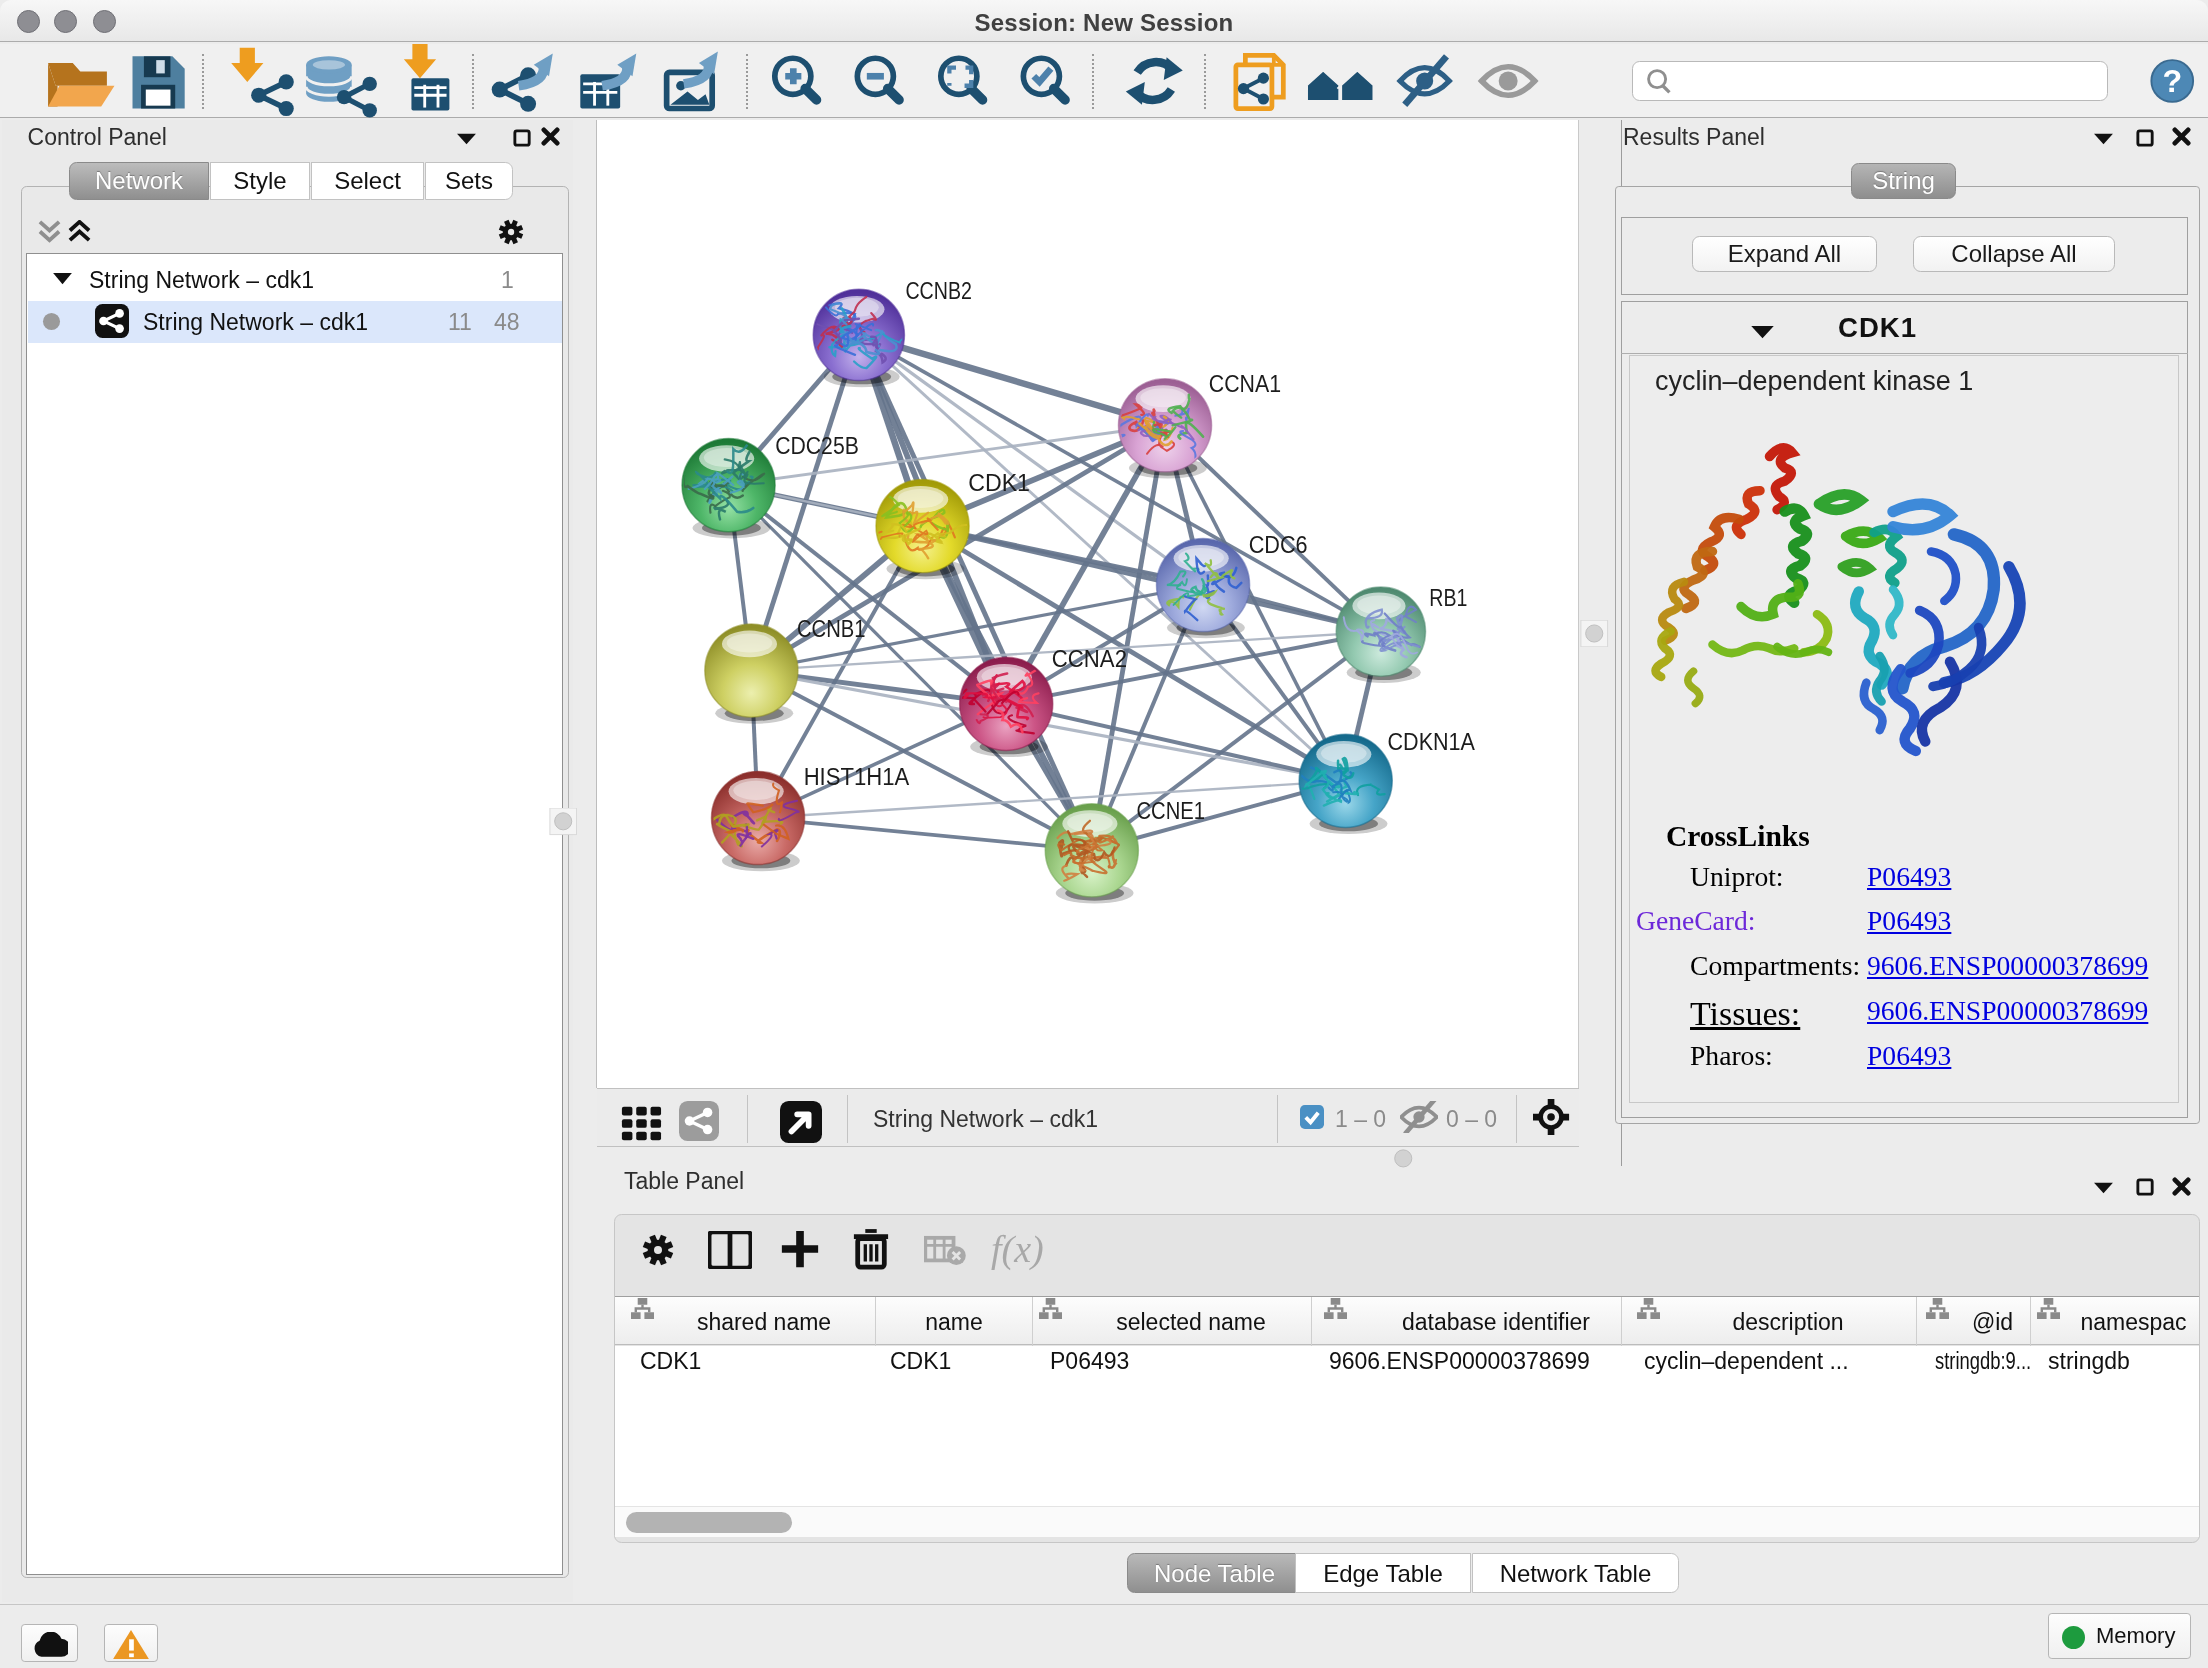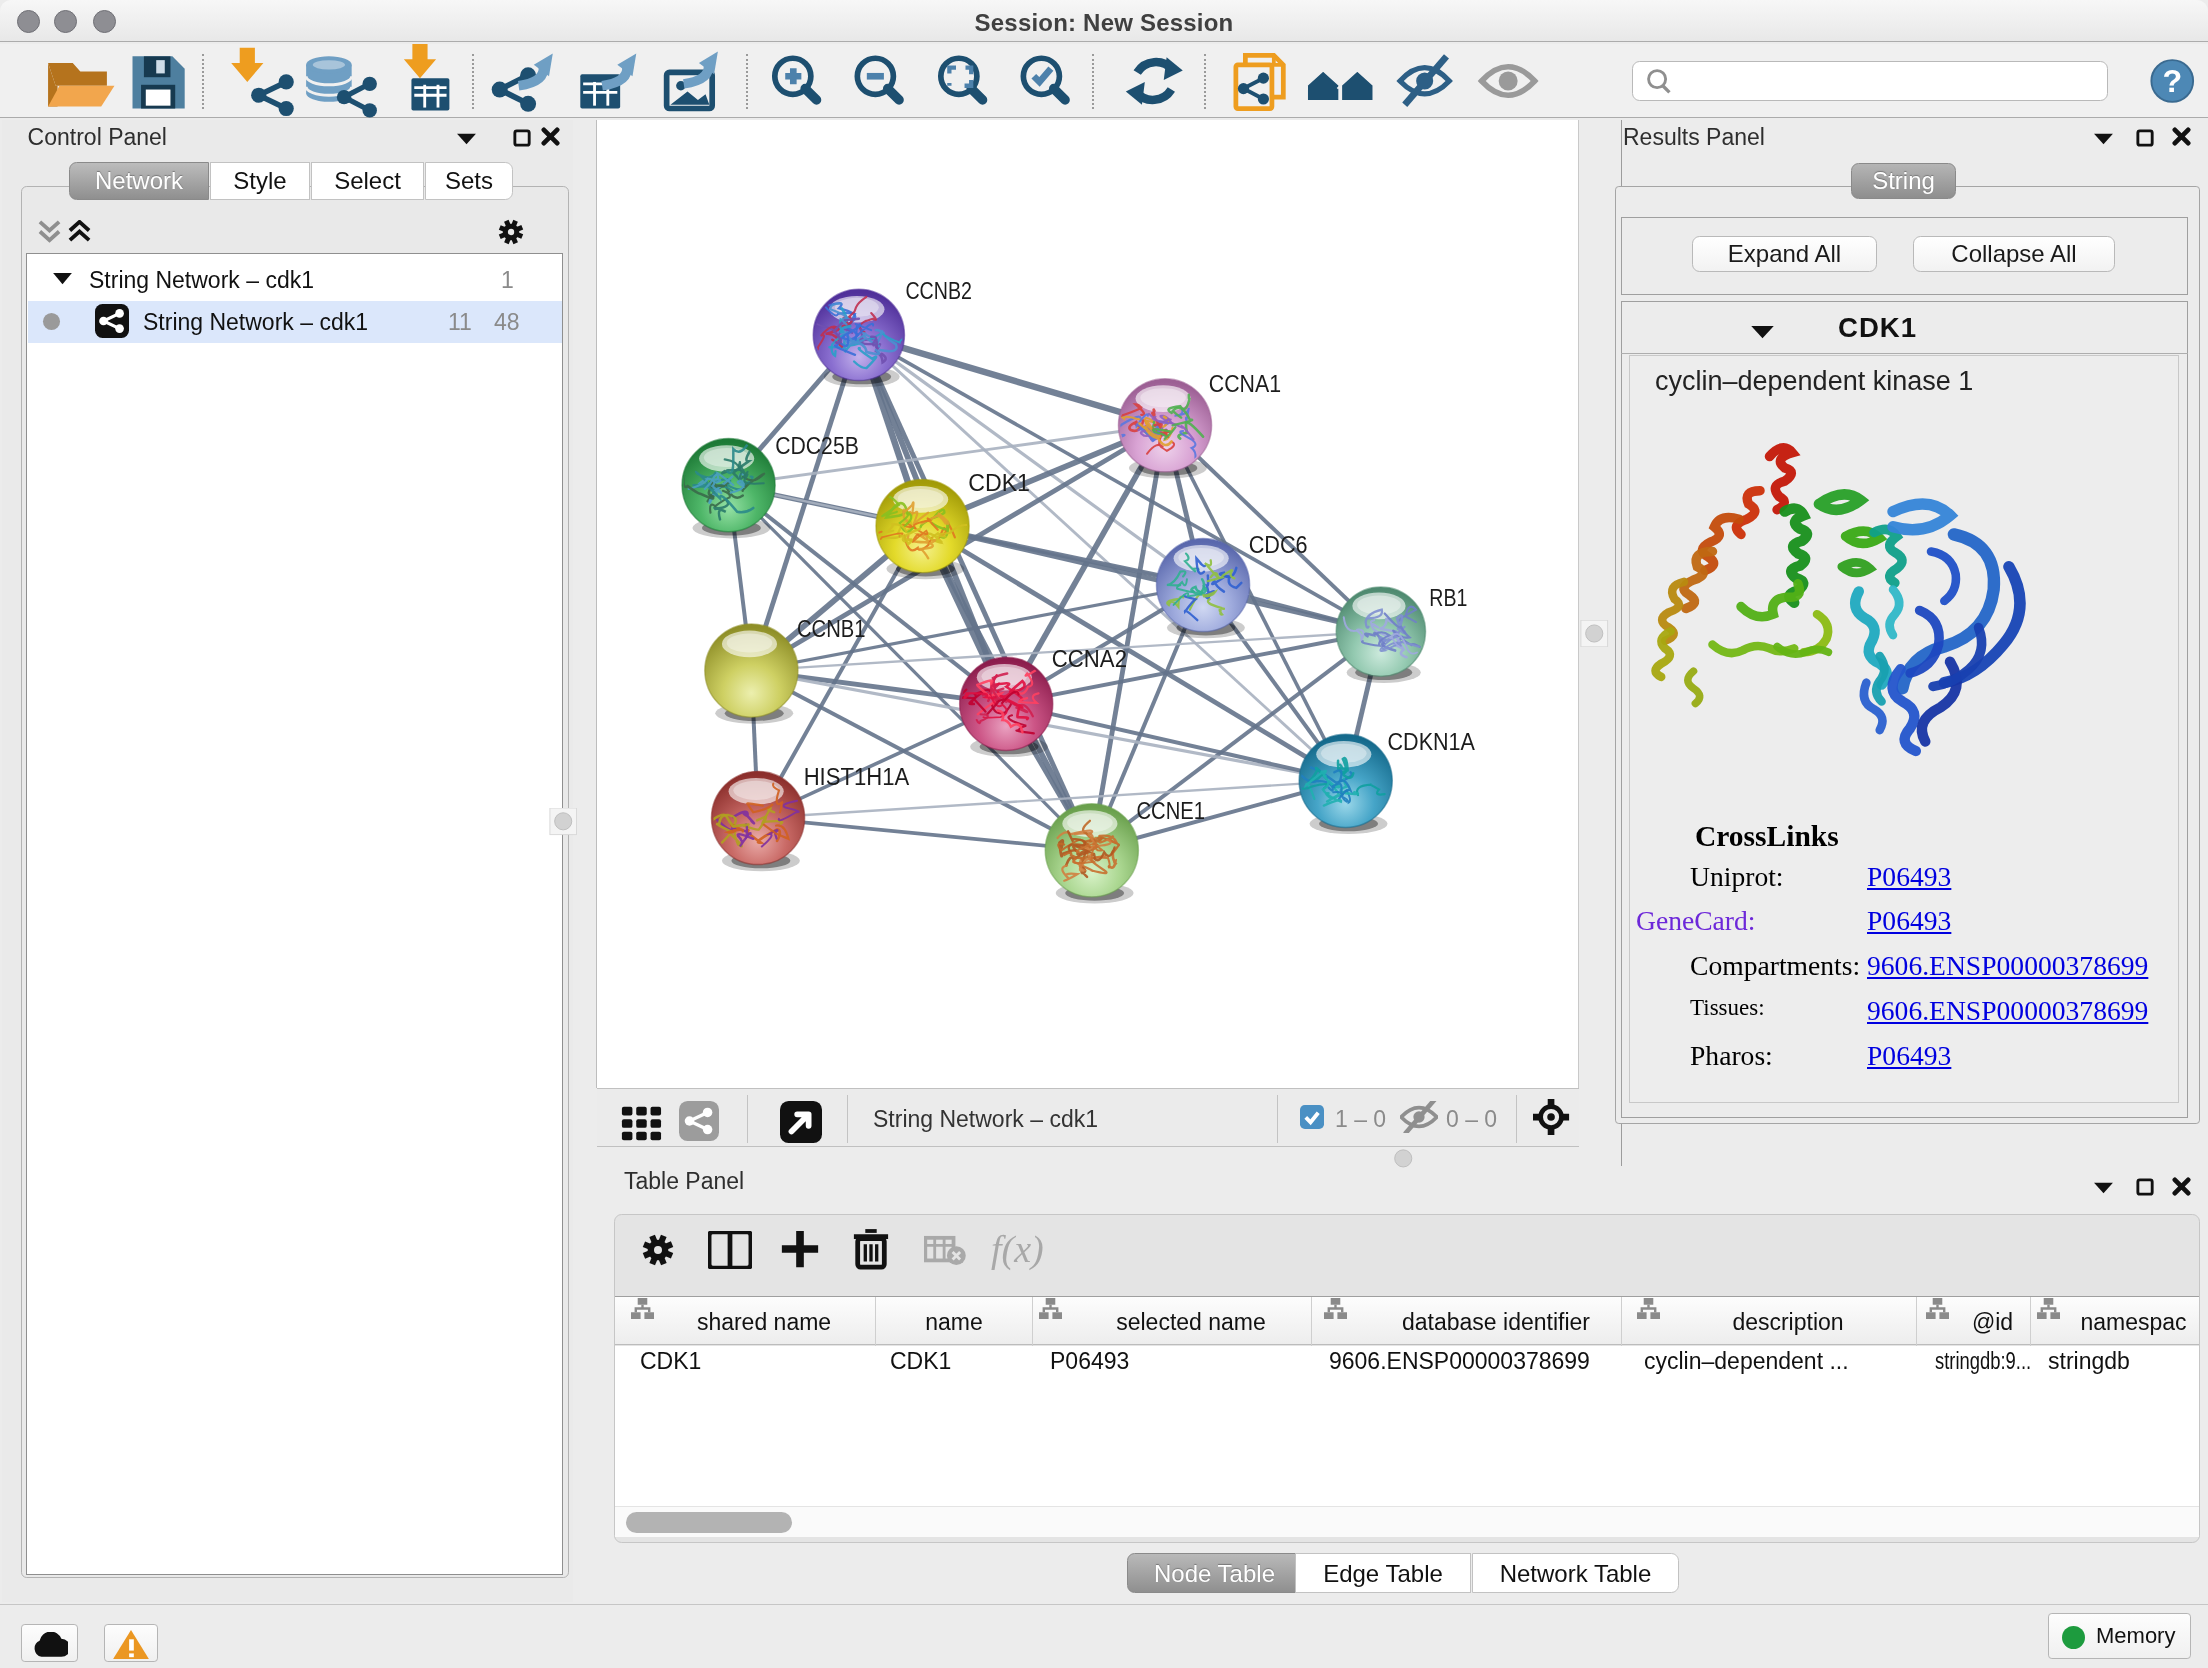--- a/index.html
+++ b/index.html
@@ -674,28 +674,28 @@
 <path d="M354 112 q46 10 42 58 q-6 46 -52 60 q-38 10 -44 44" fill="none" stroke="#2466c8" stroke-width="13" stroke-linecap="round" opacity="0.95"></path>
 <path d="M412 146 q26 44 -6 82 q-28 34 -62 40" fill="none" stroke="#1745b5" stroke-width="12" stroke-linecap="round" opacity="0.95"></path>
 <path d="M298 254 q-18 22 2 34 q20 10 8 28 q-14 16 6 24" fill="none" stroke="#2455cc" stroke-width="11" stroke-linecap="round" opacity="0.95"></path>
 <path d="M350 246 q18 30 -10 48 q-28 14 -16 36" fill="none" stroke="#1735a5" stroke-width="11" stroke-linecap="round" opacity="0.95"></path>
 <path d="M318 192 q24 10 20 36 q-6 24 -30 30" fill="none" stroke="#1d48c0" stroke-width="10" stroke-linecap="round" opacity="0.95"></path>
 <path d="M262 268 q-8 20 8 28 q14 8 6 22" fill="none" stroke="#2a60d0" stroke-width="9" stroke-linecap="round" opacity="0.95"></path>
 <path d="M330 130 q22 4 26 24 q2 18 -12 28" fill="none" stroke="#2050c8" stroke-width="9" stroke-linecap="round" opacity="0.95"></path>
 <path d="M380 210 q10 26 -10 44 q-18 16 -38 18" fill="none" stroke="#1840b0" stroke-width="10" stroke-linecap="round" opacity="0.95"></path>
 </svg></div>
 
-<div class="abs" style="left:1666px; top:820px; font-family:'Liberation Serif',serif; font-size:29.5px; font-weight:bold; color:#000;margin-left:29px;">CrossLinks</div>
+<div class="abs" style="left:1666px; top:820px; font-family:'Liberation Serif',serif; font-size:29.5px; font-weight:bold; color:#000;">CrossLinks</div>
 <div class="abs" style="left:1690px; top:861px; font-family:'Liberation Serif',serif; font-size:27.6px; color:#000;">Uniprot:</div>
 <div class="abs" style="left:1867px; top:861px; font-family:'Liberation Serif',serif; font-size:27.6px; color:#0000e0; text-decoration:underline;">P06493</div>
 <div class="abs" style="left:1636px; top:905px; font-family:'Liberation Serif',serif; font-size:27.6px; color:#6d28d9;">GeneCard:</div>
 <div class="abs" style="left:1867px; top:905px; font-family:'Liberation Serif',serif; font-size:27.6px; color:#0000e0; text-decoration:underline;">P06493</div>
 <div class="abs" style="left:1690px; top:950px; font-family:'Liberation Serif',serif; font-size:27.6px; color:#000;">Compartments:</div>
 <div class="abs" style="left:1867px; top:950px; font-family:'Liberation Serif',serif; font-size:27.6px; color:#0000e0; text-decoration:underline;">9606.ENSP00000378699</div>
-<div class="abs" style="left:1690px; top:995px; font-family:'Liberation Serif',serif; font-size:23px; color:#000;">Tissues:</div>
+<div class="abs" style="left:1690px; top:995px; font-family:'Liberation Serif',serif; font-size:34px; color:#000;text-decoration:underline;">Tissues:</div>
 <div class="abs" style="left:1867px; top:995px; font-family:'Liberation Serif',serif; font-size:27.6px; color:#0000e0; text-decoration:underline;">9606.ENSP00000378699</div>
 <div class="abs" style="left:1690px; top:1040px; font-family:'Liberation Serif',serif; font-size:27.6px; color:#000;">Pharos:</div>
 <div class="abs" style="left:1867px; top:1040px; font-family:'Liberation Serif',serif; font-size:27.6px; color:#0000e0; text-decoration:underline;">P06493</div>
 
 <div class="abs paneltitle" style="left:624px; top:1168px;">Table Panel</div>
 <div id="tablebox" class="abs">
   <div id="thead">
     <div class="hcol" style="left:0px;    width:261px;">
         <div class="htxt" style="padding-left:38px;">shared name</div>
       </div>

